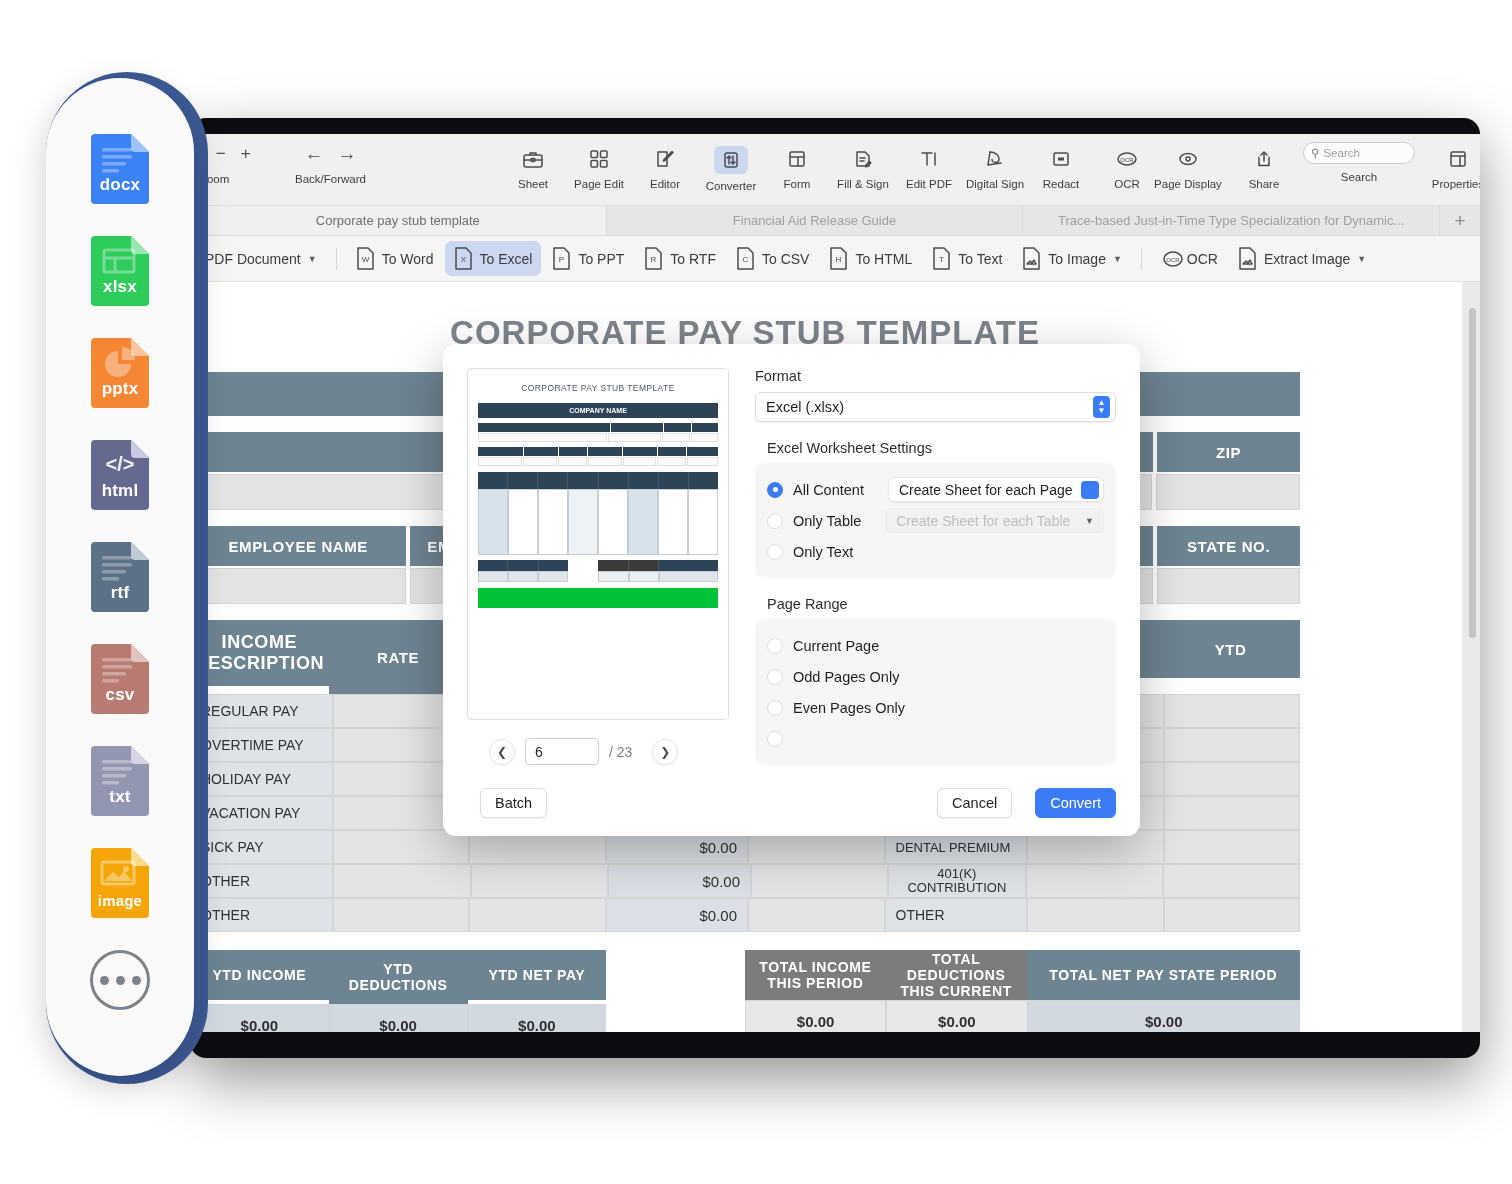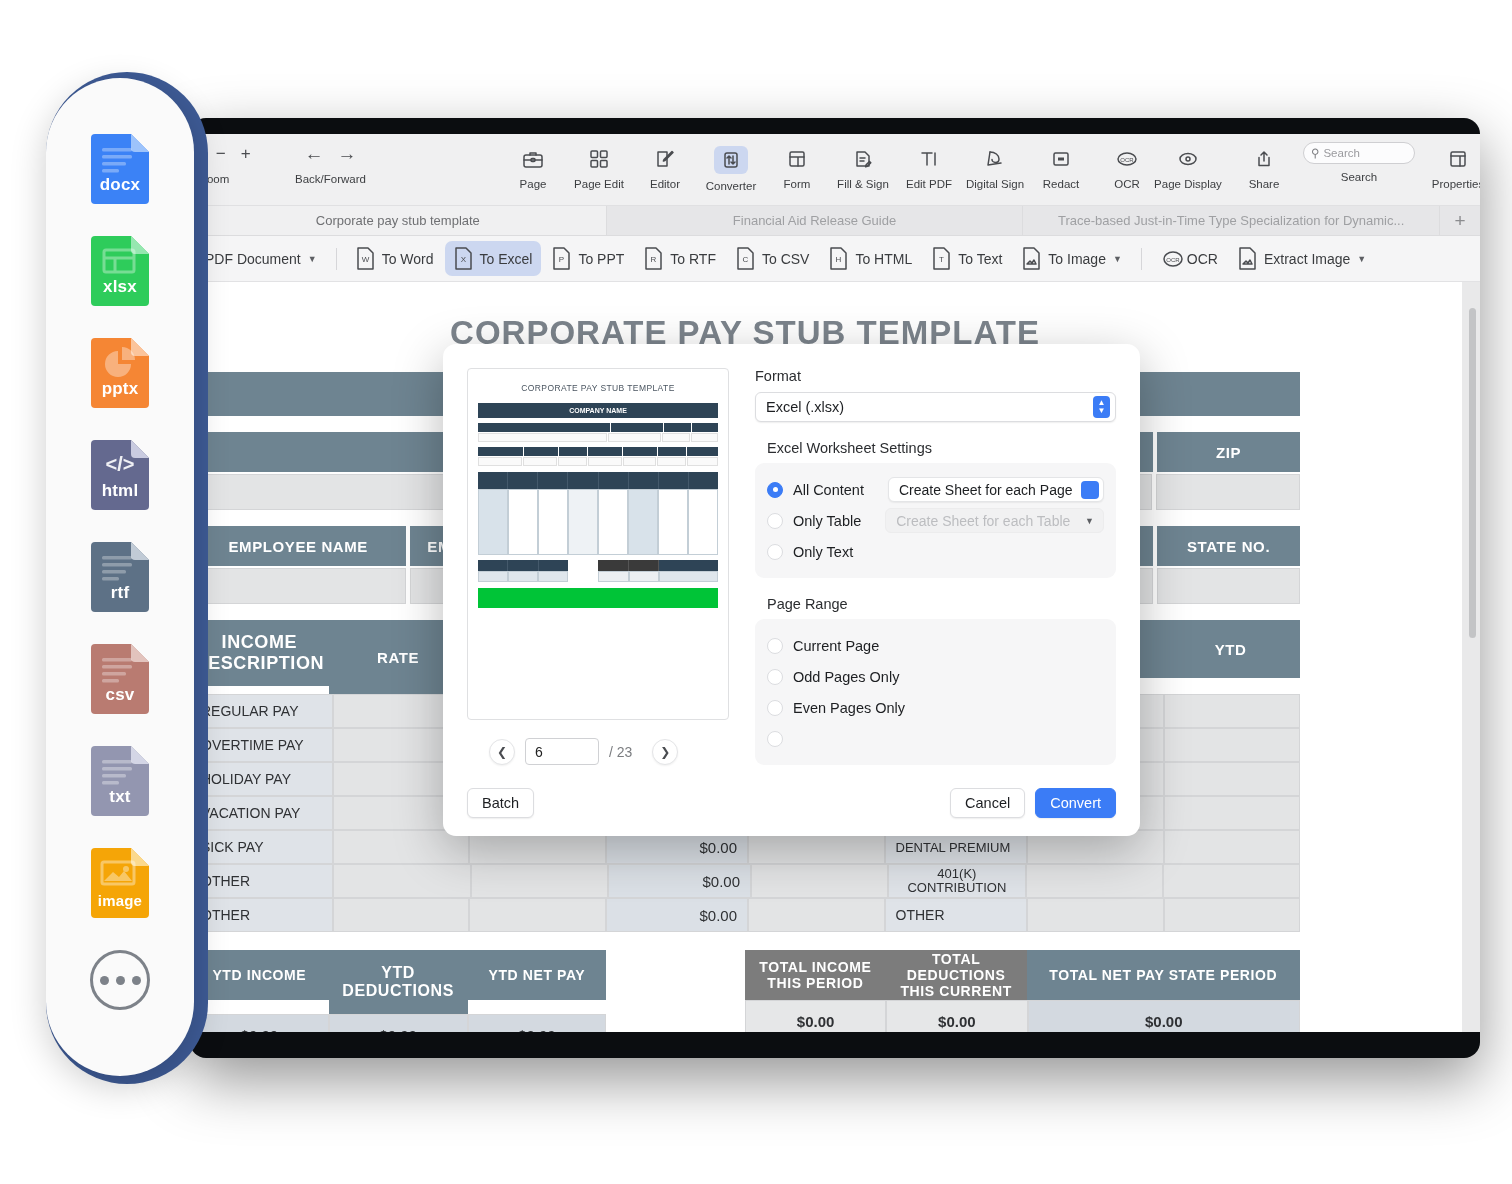--- a/index.html
+++ b/index.html
@@ -187,20 +187,21 @@
   .range-input {
     height: 25px; border-radius: 5px; background: #f1f1f2; border: 1px solid #e6e6e7;
     display:flex; align-items:center; padding-left: 10px; font-size: 14px; color: #b8b9bc;
     flex: 1;
   }
   .modal-foot { display: flex; align-items: center; margin-top: 6px; }
   .btn {
     border: 1px solid #dcdde0; border-radius: 6px; background: #fff;
     font-size: 14.5px; color: #1d1f22; padding: 6px 14px;
     box-shadow: 0 1px 1.5px rgba(0,0,0,.07);
+    margin-left: 13px;
   }
   .btn.primary { background: #3b7cf6; border-color: #3b7cf6; color: #fff; }
 
   
   .pill-shadow {
     position: absolute; left: 46px; top: 72px; width: 162px; height: 1012px;
     border-radius: 81px; background: #3e5b96;
   }
   .pill {
     position: absolute; left: 46px; top: 78px; width: 148px; height: 998px;
@@ -258,21 +259,21 @@
         <div class="tb-group" style="left:310px;">
           <div class="tb-item">
             <span class="ic">
                 <svg width="22" height="20" viewBox="0 0 22 20">
                   <rect class="stroke" x="2" y="6" width="18" height="12" rx="2"></rect>
                   <path class="stroke" d="M8 6V4h6v2"></path>
                   <path class="stroke" d="M2 11h18"></path>
                   <rect class="stroke" x="9" y="9.5" width="4" height="3" rx="1"></rect>
                 </svg>
               </span>
-            <span class="lb">Page</span>
+            <span class="lb">Sheet</span>
           </div>
           <div class="tb-item">
             <span class="ic">
                 <svg width="20" height="20" viewBox="0 0 20 20">
                   <rect class="stroke" x="2" y="2" width="6.5" height="6.5" rx="1"></rect>
                   <rect class="stroke" x="11.5" y="2" width="6.5" height="6.5" rx="1"></rect>
                   <rect class="stroke" x="2" y="11.5" width="6.5" height="6.5" rx="1"></rect>
                   <rect class="stroke" x="11.5" y="11.5" width="6.5" height="6.5" rx="1"></rect>
                 </svg>
               </span>
@@ -635,21 +636,21 @@
                   <div class="cellval" style="flex:1.45;height:34px;justify-content:flex-start;padding-left:10px;background:#dfe3e8;font-size:14px;">OTHER</div>
                   <div class="cellval" style="flex:1.45;height:34px;"></div>
                   <div class="cellval" style="flex:1.45;height:34px;"></div>
                 </div>
               </div>
 
               <div style="display:flex;gap:0;margin-top:18px;">
                 <div style="flex:4.35;display:flex;flex-direction:column;">
                   <div class="row" style="margin:0;gap:0;">
                     <div class="cell" style="flex:1;height:50px;font-size:14px;">YTD INCOME</div>
-                    <div class="cell" style="flex:1;height:64px;font-size:16px;">YTD DEDUCTIONS</div>
+                    <div class="cell" style="flex:1;height:54px;font-size:14px;">YTD DEDUCTIONS</div>
                     <div class="cell" style="flex:1;height:50px;font-size:14px;">YTD NET PAY</div>
                   </div>
                   <div class="row" style="margin:0;gap:0;">
                     <div class="cellval" style="flex:1;height:42px;background:#d3d9e0;font-weight:600;">$0.00</div>
                     <div class="cellval" style="flex:1;height:42px;background:#d3d9e0;font-weight:600;">$0.00</div>
                     <div class="cellval" style="flex:1;height:42px;background:#d3d9e0;font-weight:600;">$0.00</div>
                   </div>
                 </div>
                 <div style="flex:1.45;"></div>
                 <div style="flex:5.8;display:flex;flex-direction:column;">

